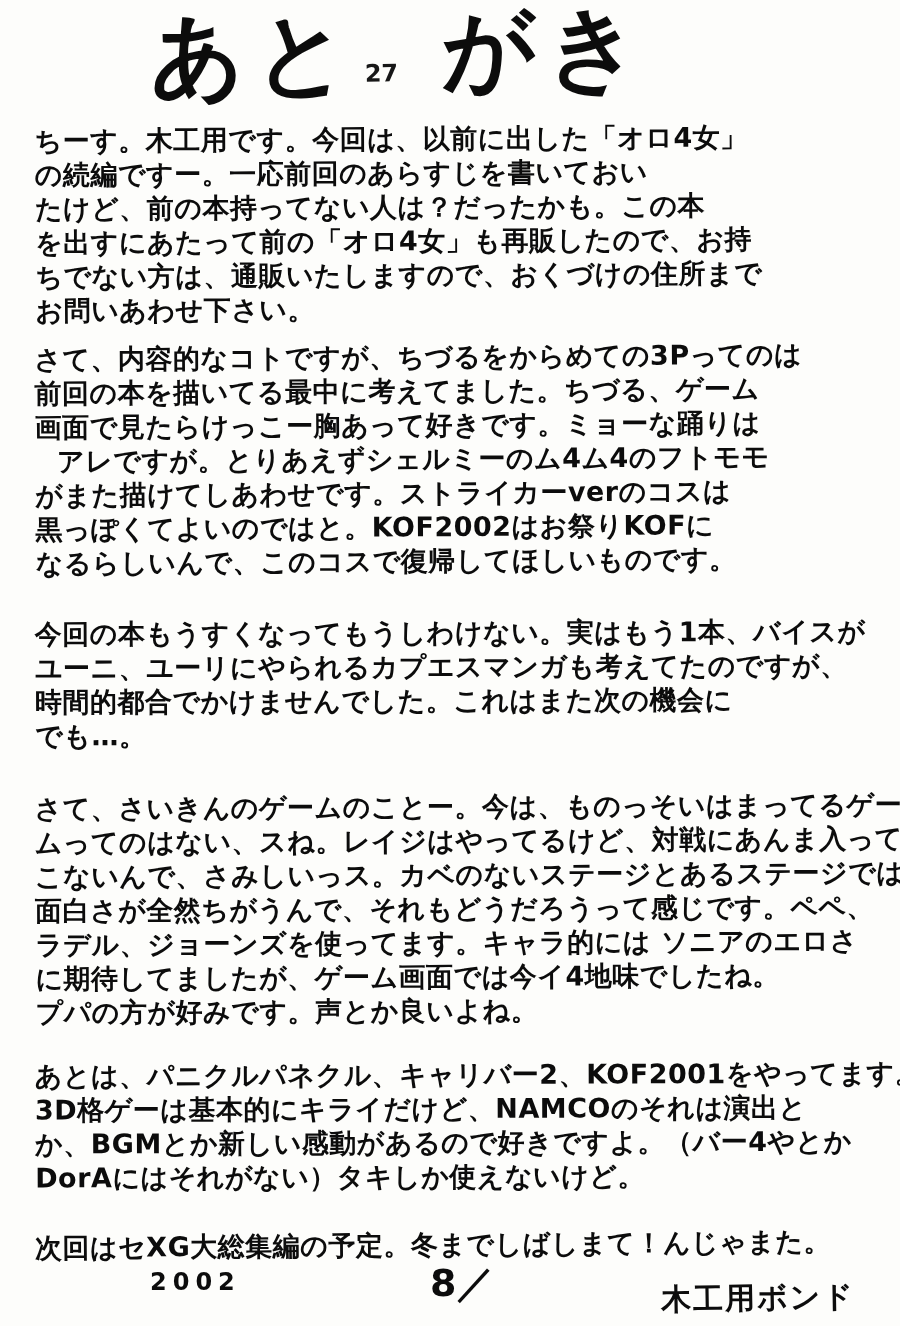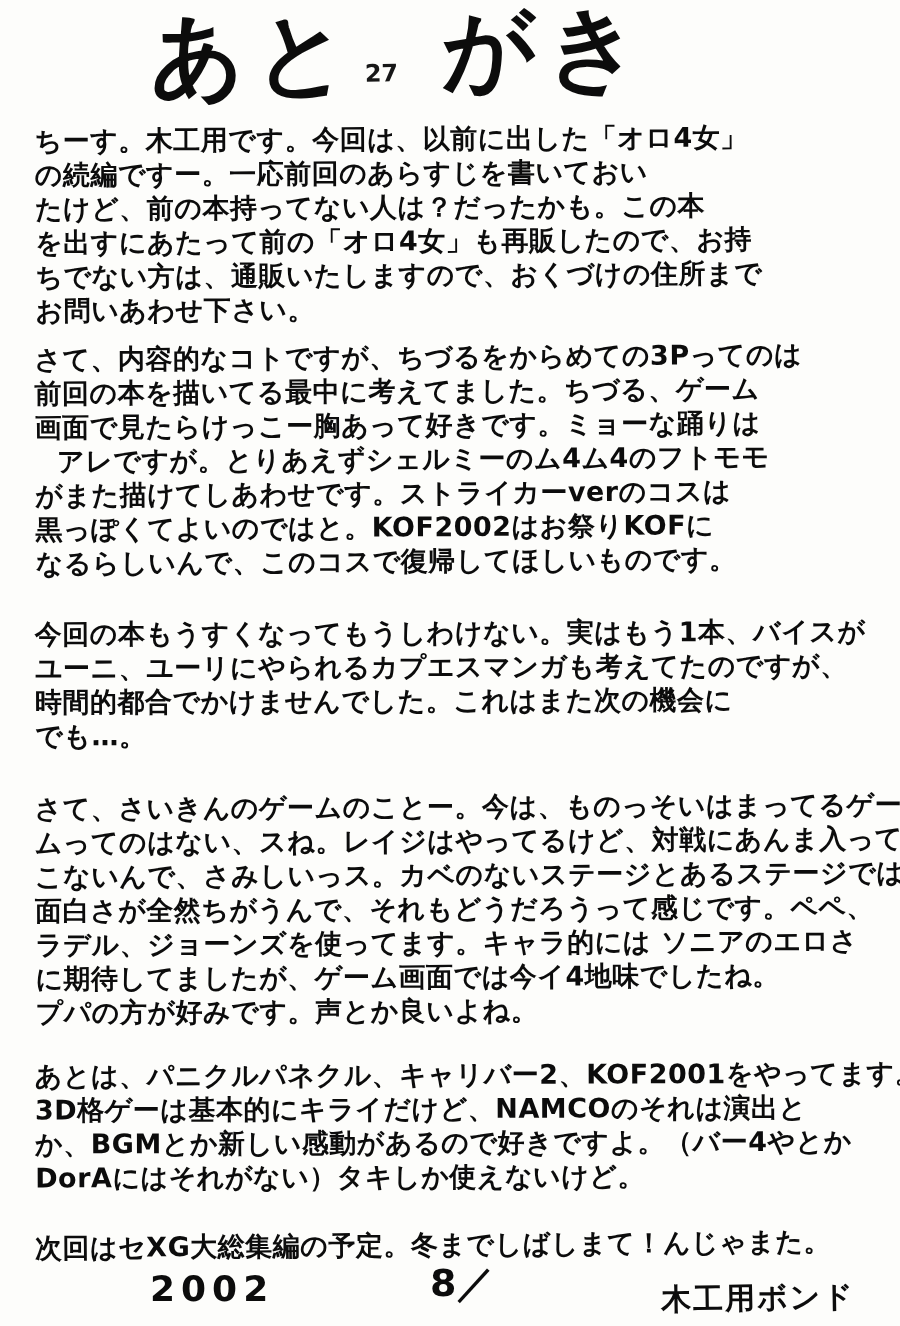--- a/index.html
+++ b/index.html
@@ -62,21 +62,21 @@
   .closing {
     position: absolute;
     top: 1228px;
     left: 35px;
     transform: rotate(-0.5deg);
   }
   .date-year {
     position: absolute;
     top: 1268px;
     left: 150px;
-    font-size: 36px;
+    font-size: 24px;
     font-weight: 900;
     letter-spacing: 6px;
   }
   .date-month {
     position: absolute;
     top: 1258px;
     left: 430px;
     font-size: 38px;
     font-weight: 900;
   }

